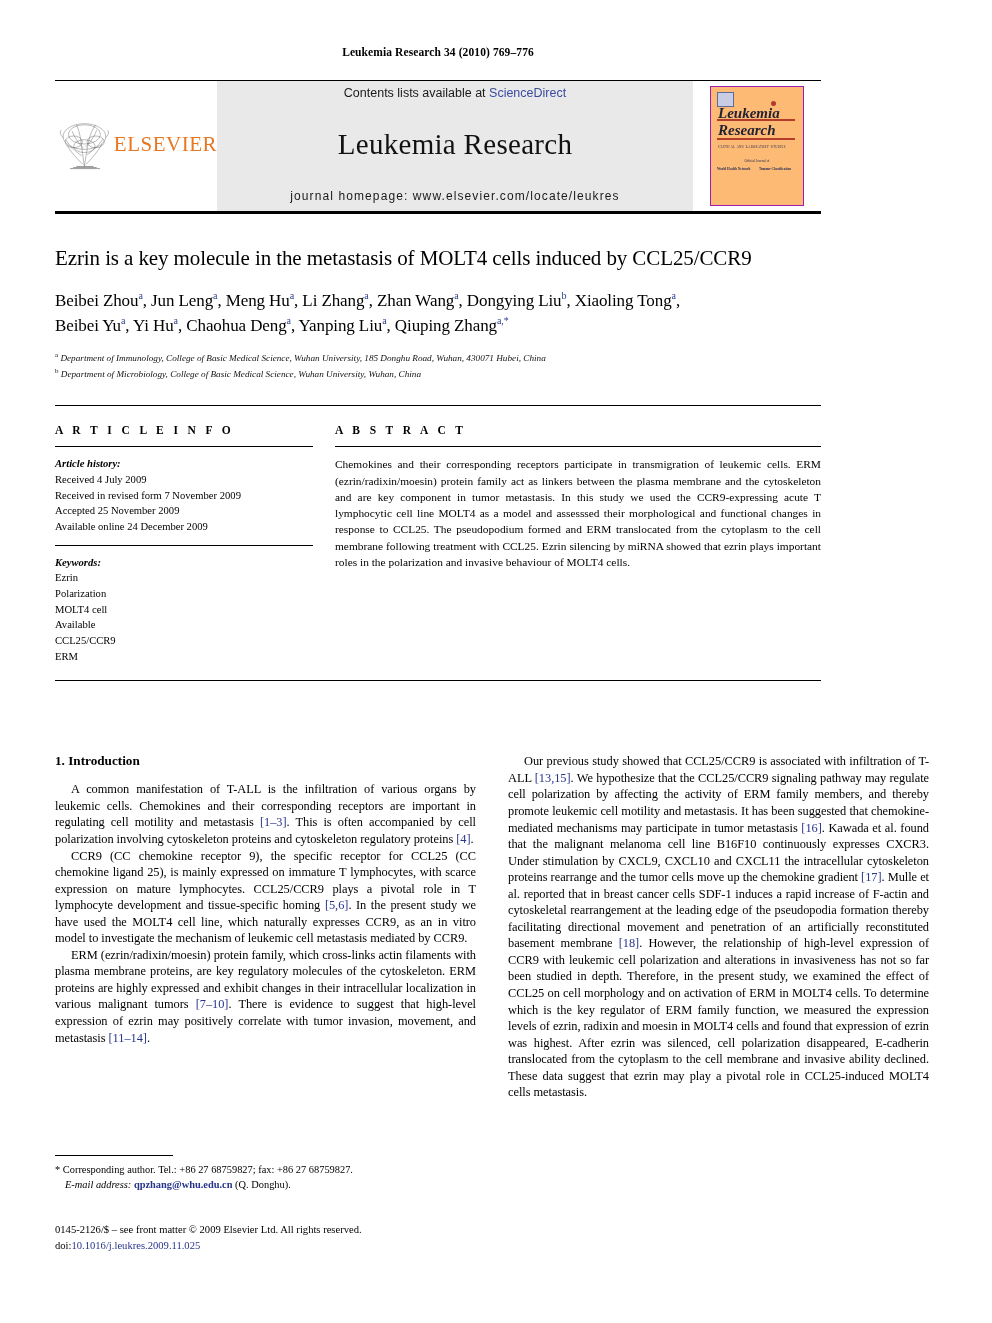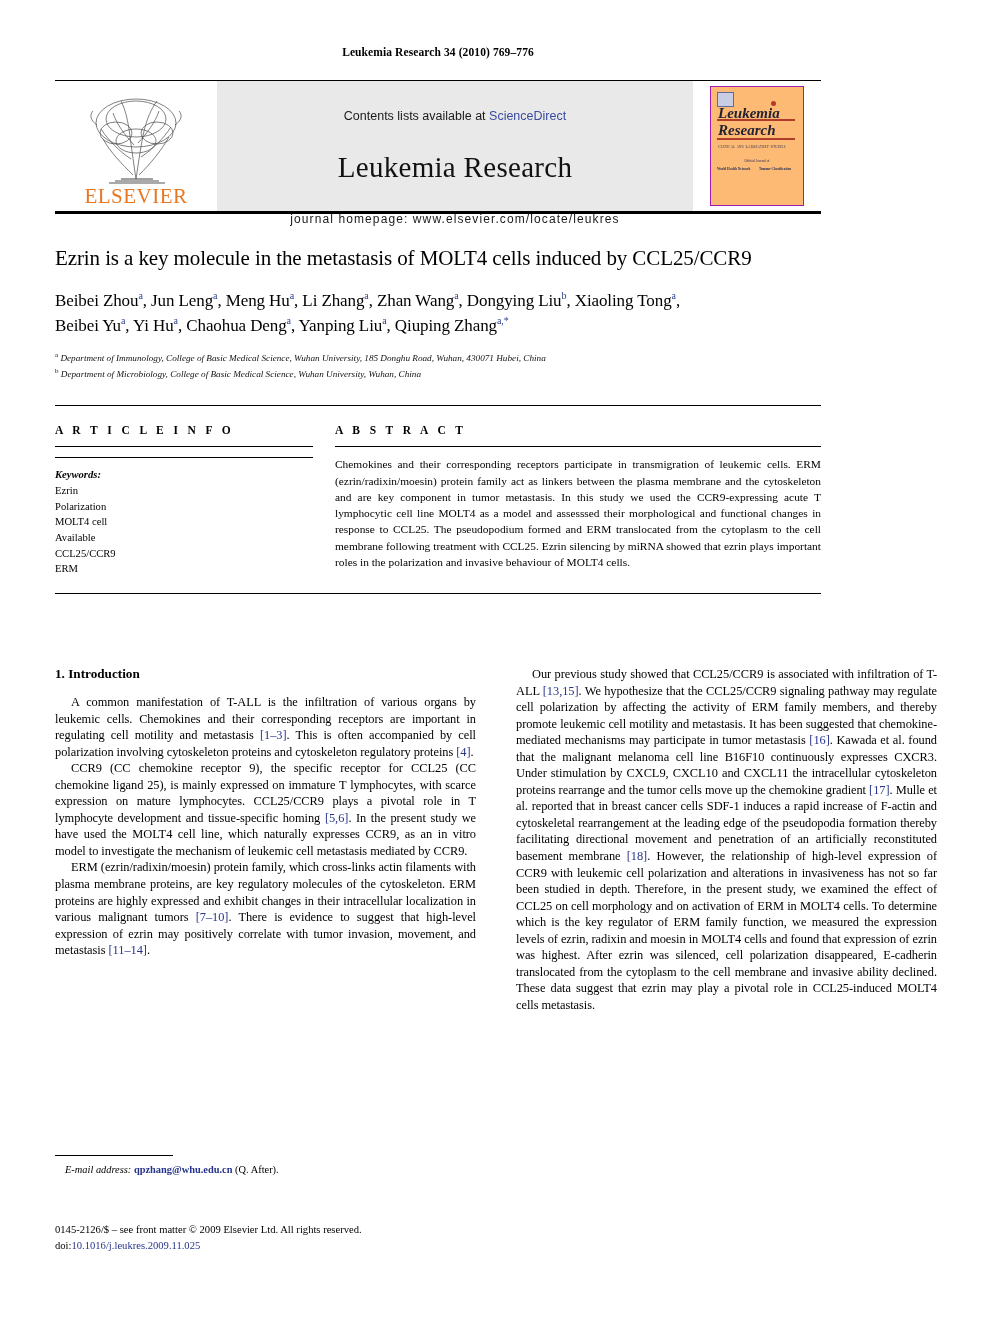--- a/index.html
+++ b/index.html
@@ -38,21 +38,21 @@
     margin-top: 22px;
     border-top: 1.6px solid #000;
     display: flex;
     align-items: stretch;
     height: 130px;
   }
   .elsevier-cell {
     width: 162px;
     flex: 0 0 162px;
     display: flex;
-    flex-direction: column;
+    flex-direction: row;
     justify-content: flex-end;
     align-items: center;
     padding-bottom: 4px;
     position: relative;
   }
   .tree-svg { display:block; }
   .elsevier-word {
     font-family: "Liberation Serif", serif;
     color: #E87722;
     font-size: 21px;
@@ -60,21 +60,21 @@
     line-height: 1;
     margin-top: 1px;
   }
   .center-cell {
     flex: 1 1 auto;
     background: #e9e9e9;
     display: flex;
     flex-direction: column;
     align-items: center;
     justify-content: space-between;
-    padding: 28px 0 14px 0;
+    padding: 5px 0 14px 0;
     gap: 28px;
   }
   .contents-line {
     font-family: "Liberation Sans", sans-serif;
     font-size: 12.5px;
     color: #1a1a1a;
   }
   .contents-line .sd {
     color: #3a4ba0;
   }
@@ -190,21 +190,21 @@
     font-size: 11.2px;
     font-weight: bold;
     margin-top: 9px;
   }
   .infoabs-bottom { border-bottom: 1.5px solid #000; margin-top: 16px; }
 
   
   .body-cols {
     margin-top: 72px;
     display: flex;
-    gap: 40px;
+    gap: 32px;
   }
   .col { width: 421px; flex: 0 0 421px; }
   h2.sec-title {
     font-size: 13.2px;
     font-weight: bold;
     margin: 0 0 12px 0;
     font-family: "Liberation Serif", serif;
   }
   .col p {
     margin: 0;
@@ -313,20 +313,27 @@
     <div class="affil">
       <div><sup>a</sup> Department of Immunology, College of Basic Medical Science, Wuhan University, 185 Donghu Road, Wuhan, 430071 Hubei, China</div>
       <div><sup>b</sup> Department of Microbiology, College of Basic Medical Science, Wuhan University, Wuhan, China</div>
     </div>
   </div>
 
   <div class="infoabs">
     <div class="info-col">
       <div class="sec-head">A R T I C L E    I N F O</div>
       <div class="hr-thin"></div>
+      <div class="info-text">
+        <div class="it">Article history:</div>
+        <div>Received 4 July 2009</div>
+        <div>Received in revised form 7 November 2009</div>
+        <div>Accepted 25 November 2009</div>
+        <div>Available online 24 December 2009</div>
+      </div>
       <div class="hr-thin"></div>
       <div class="info-text kw-block" style="margin-top:0">
         <div class="it">Keywords:</div>
         <div>Ezrin</div>
         <div>Polarization</div>
         <div>MOLT4 cell</div>
         <div>Available</div>
         <div>CCL25/CCR9</div>
         <div>ERM</div>
       </div>
@@ -348,23 +355,24 @@
       <p>ERM (ezrin/radixin/moesin) protein family, which cross-links actin filaments with plasma membrane proteins, are key regulatory molecules of the cytoskeleton. ERM proteins are highly expressed and exhibit changes in their intracellular localization in various malignant tumors <span class="ref">[7–10]</span>. There is evidence to suggest that high-level expression of ezrin may positively correlate with tumor invasion, movement, and metastasis <span class="ref">[11–14]</span>.</p>
     </div>
     <div class="col">
       <p>Our previous study showed that CCL25/CCR9 is associated with infiltration of T-ALL <span class="ref">[13,15]</span>. We hypothesize that the CCL25/CCR9 signaling pathway may regulate cell polarization by affecting the activity of ERM family members, and thereby promote leukemic cell motility and metastasis. It has been suggested that chemokine-mediated mechanisms may participate in tumor metastasis <span class="ref">[16]</span>. Kawada et al. found that the malignant melanoma cell line B16F10 continuously expresses CXCR3. Under stimulation by CXCL9, CXCL10 and CXCL11 the intracellular cytoskeleton proteins rearrange and the tumor cells move up the chemokine gradient <span class="ref">[17]</span>. Mulle et al. reported that in breast cancer cells SDF-1 induces a rapid increase of F-actin and cytoskeletal rearrangement at the leading edge of the pseudopodia formation thereby facilitating directional movement and penetration of an artificially reconstituted basement membrane <span class="ref">[18]</span>. However, the relationship of high-level expression of CCR9 with leukemic cell polarization and alterations in invasiveness has not so far been studied in depth. Therefore, in the present study, we examined the effect of CCL25 on cell morphology and on activation of ERM in MOLT4 cells. To determine which is the key regulator of ERM family function, we measured the expression levels of ezrin, radixin and moesin in MOLT4 cells and found that expression of ezrin was highest. After ezrin was silenced, cell polarization disappeared, E-cadherin translocated from the cytoplasm to the cell membrane and invasive ability declined. These data suggest that ezrin may play a pivotal role in CCL25-induced MOLT4 cells metastasis.</p>
     </div>
   </div>
 
   <div class="footnote">
     <div class="fn-rule"></div>
     <div class="fn-text">
+      <div>* Corresponding author. Tel.: +86 27 68759827; fax: +86 27 68759827.</div>
       <div style="padding-left:10px;">
         <span class="em">E-mail address:</span>
-        <span class="mail">qpzhang@whu.edu.cn</span><span> (Q. After).</span>
+        <span class="mail">qpzhang@whu.edu.cn</span><span> (Q. Donghu).</span>
       </div>
     </div>
   </div>
 
   <div class="footer">
     <div>0145-2126/$ – see front matter © 2009 Elsevier Ltd. All rights reserved.</div>
     <div>
       <span>doi:</span><span class="doi">10.1016/j.leukres.2009.11.025</span>
     </div>
   </div>

